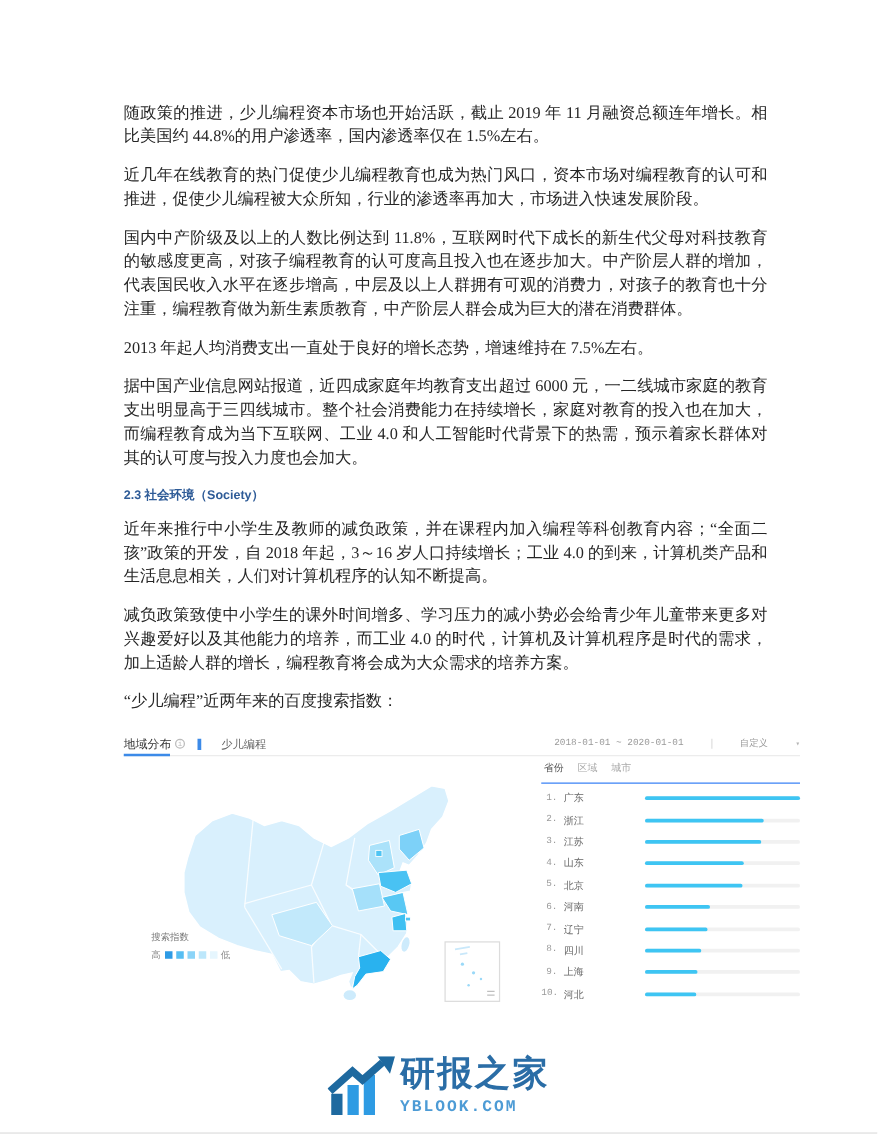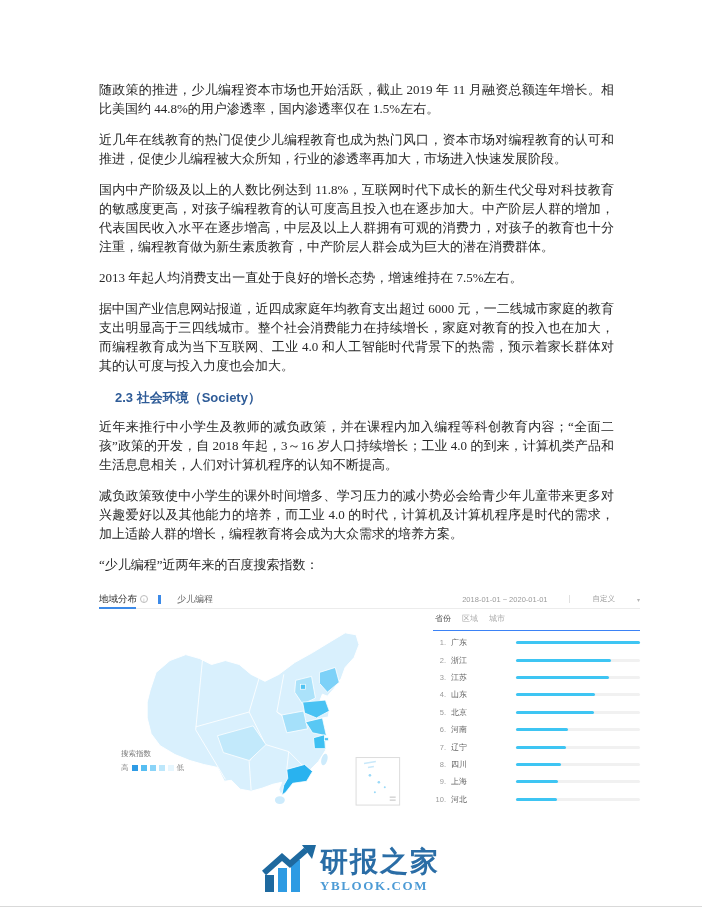--- a/index.html
+++ b/index.html
@@ -11,28 +11,28 @@
     color:#2b2b2b;
     border-bottom:1px solid #d9d9d9;
   }
   .content { position:absolute; left:99px; top:80px; width:541px; }
   .content p.body-p {
     width:515px; font-size:13px; line-height:19px; text-align:justify;
     margin-bottom:12px; color:#262626;
   }
   h2.section-heading {
     font-family:"Liberation Sans","DejaVu Sans",sans-serif;
-    font-size:13px; font-weight:bold; color:#2e5b97;
-    margin:14px 0 10px 16px;
+    font-size:10px; font-weight:bold; color:#2e5b97;
+    margin:14px 0 10px 0;
   }
   .caption-p { width:515px; font-size:13px; line-height:19px; margin:6px 0 16px 0; color:#262626; }
 
   
   .widget { position:relative; width:541px; height:222px;
-    font-family:Liberation Sans, sans-serif; }
+    font-family:Liberation Mono, monospace; }
   .widget-header { position:relative; height:19px; border-bottom:1px solid #ececec;
     display:flex; align-items:center; }
   .w-tab { position:relative; display:flex; align-items:center; gap:3px; height:100%;
     font-size:9.5px; color:#333; padding-right:4px; cursor:pointer; }
   .w-tab .underline { position:absolute; left:0; bottom:-1px; width:37px; height:2px; background:#3c8ae8; }
   .info-icon { width:8px; height:8px; border:1px solid #bbb; border-radius:50%;
     font-size:6px; line-height:8px; text-align:center; color:#bbb; font-style:normal; }
   .w-series { display:flex; align-items:center; gap:16px; margin-left:6px; font-size:9px; color:#666; }
   .w-series .chip { width:3px; height:9px; background:#3c8ae8; }
   .w-right { margin-left:auto; display:flex; align-items:center; gap:22px;
@@ -55,21 +55,21 @@
   .rank-list { padding-top:3px; }
   .rank-row { display:flex; align-items:center; height:17.4px; }
   .rank-row .rk { width:13px; font-size:7.5px; color:#9a9a9a; text-align:right; }
   .rank-row .nm { width:70px; font-size:8px; color:#666; padding-left:5px; }
   .rank-row .track { position:relative; flex:1; height:3px; background:#f1f1f1; border-radius:2px; }
   .rank-row .fill { position:absolute; left:0; top:0; height:3px; border-radius:2px; background:#3ec5f3; }
 
   
   .footer { position:absolute; left:0; right:0; top:845px; display:flex;
     justify-content:center; align-items:center; gap:4px;
-    font-family:Liberation Serif, serif; }
+    font-family:Liberation Mono, monospace; }
   .brand-text { display:flex; flex-direction:column; line-height:1; }
   .brand-cn { font-size:28px; font-weight:bold; color:#2a6da6; letter-spacing:2px; }
   .brand-en { font-size:13px; font-weight:bold; color:#4d9bd5; letter-spacing:1.6px; margin-top:3px; }
 </style>
 </head>
 <body>
 
 <div class="page">
   <div class="content">
 

